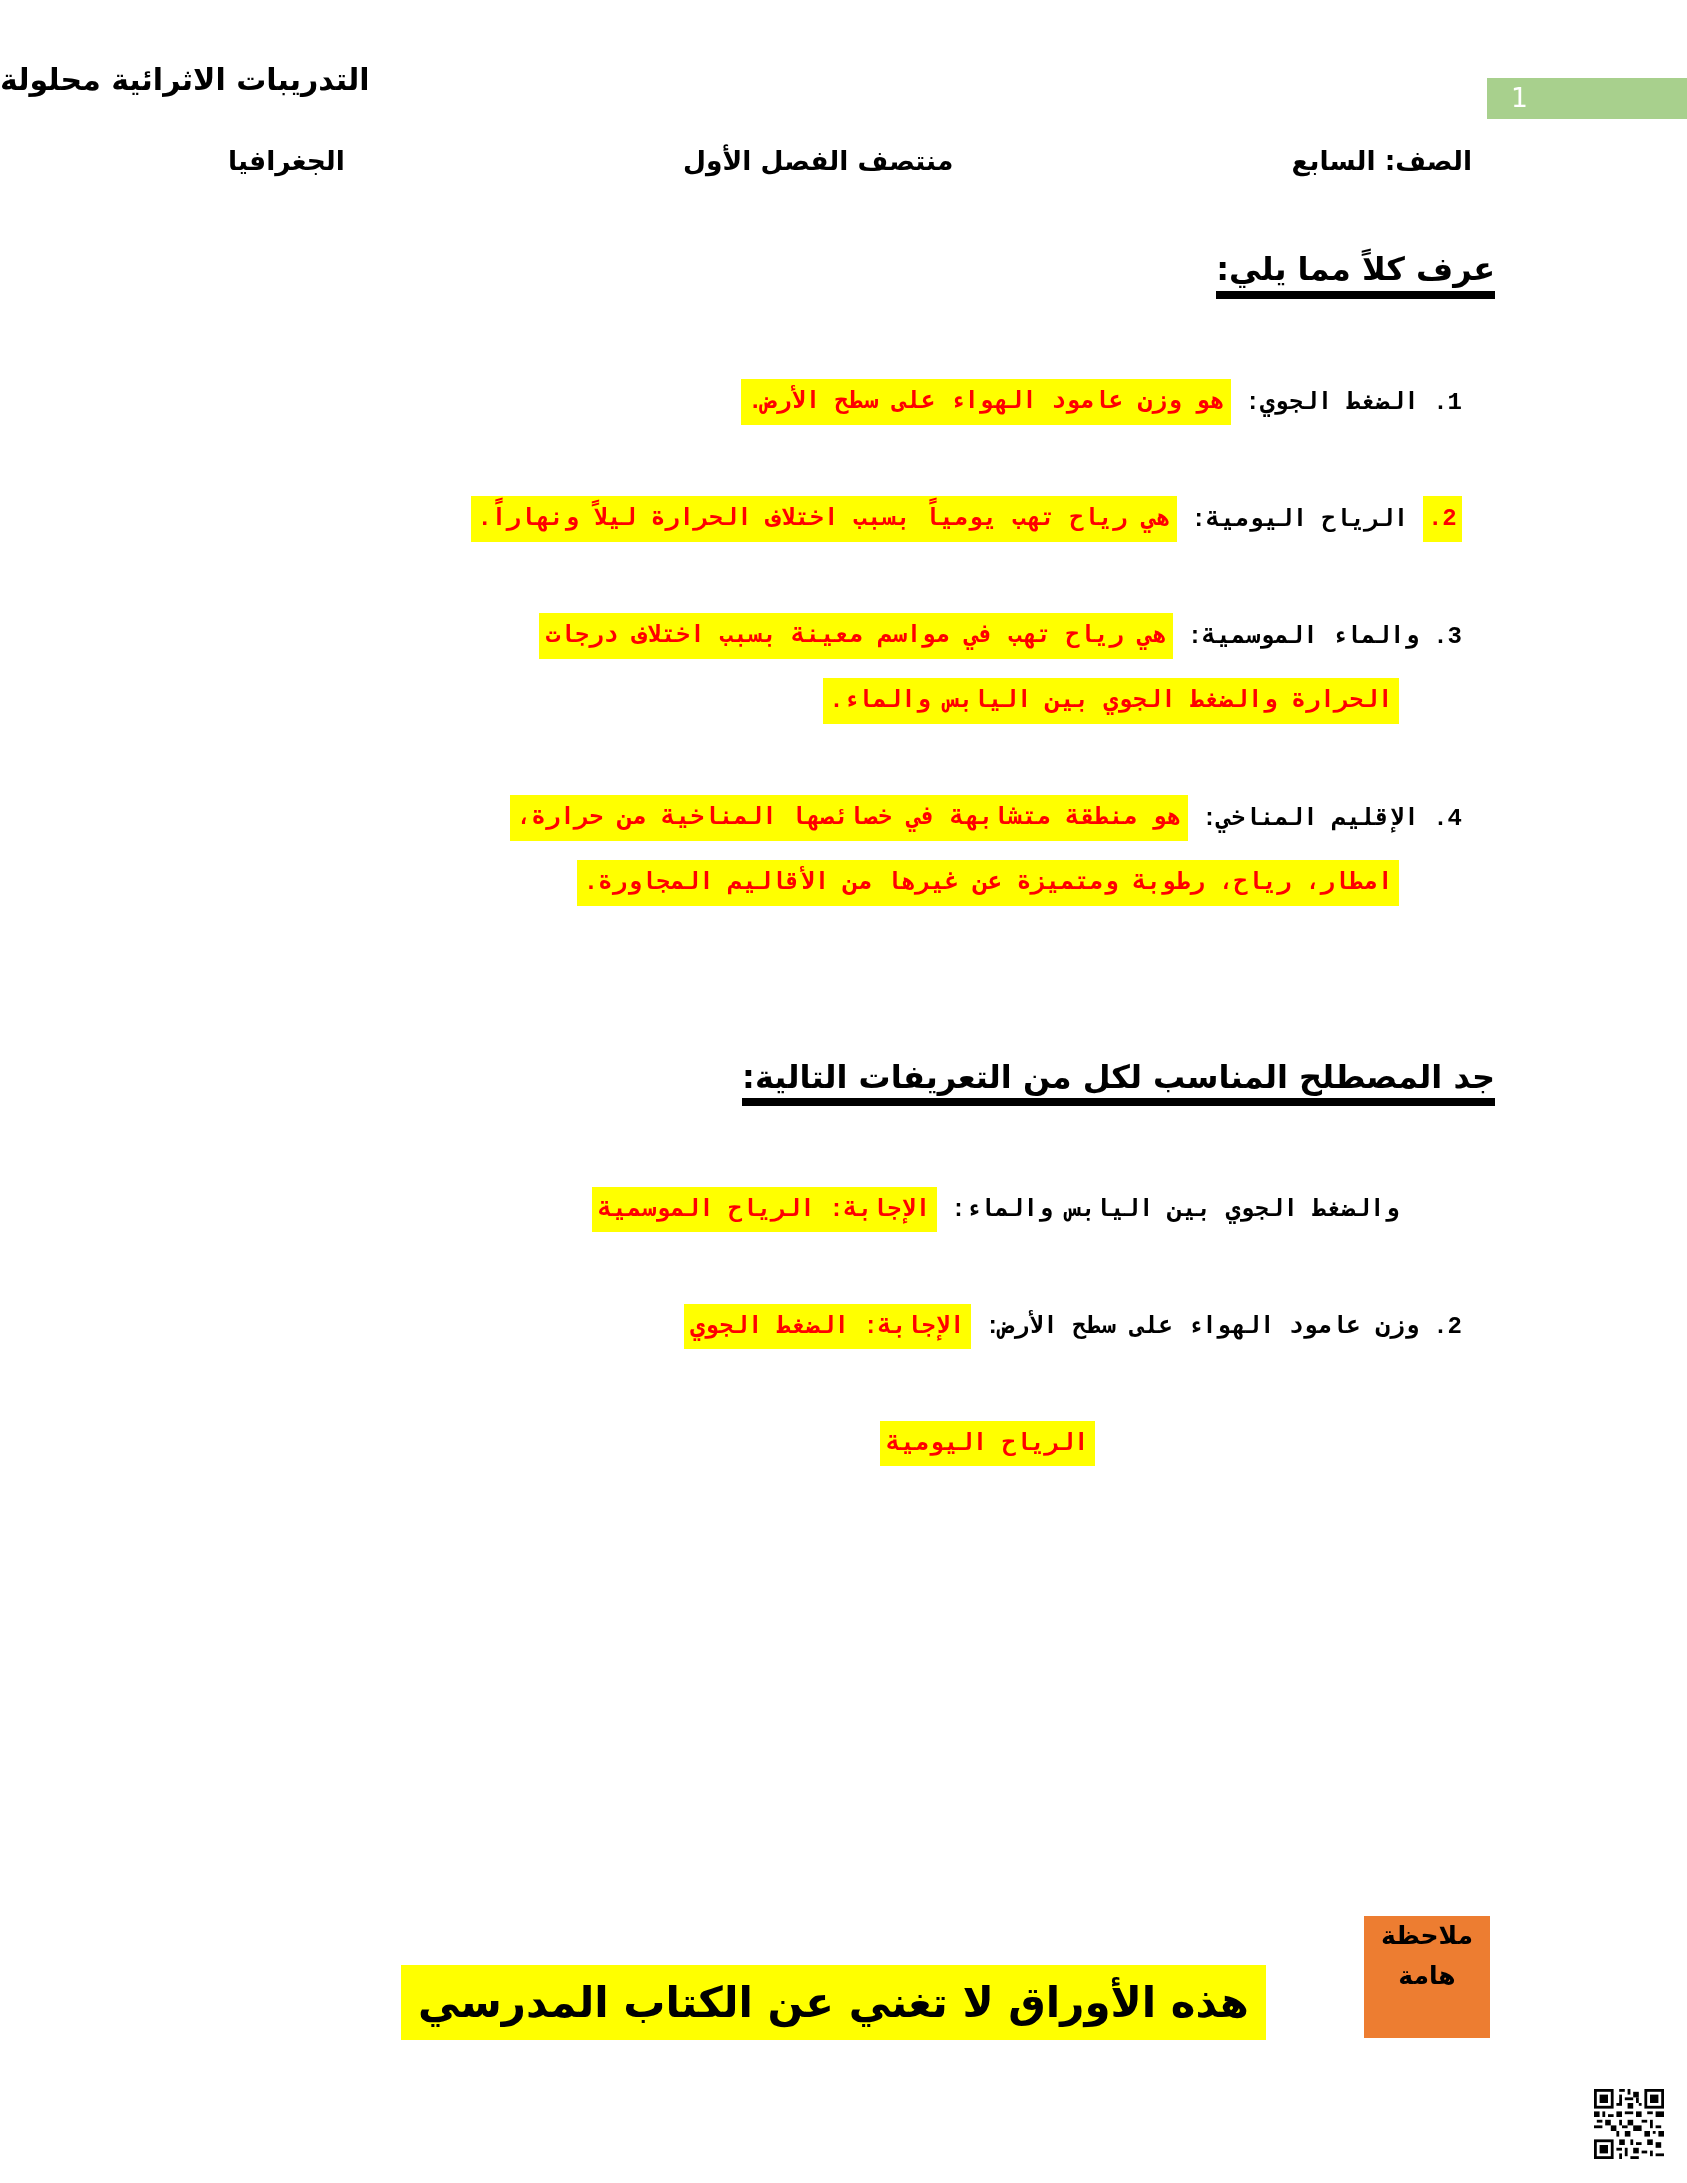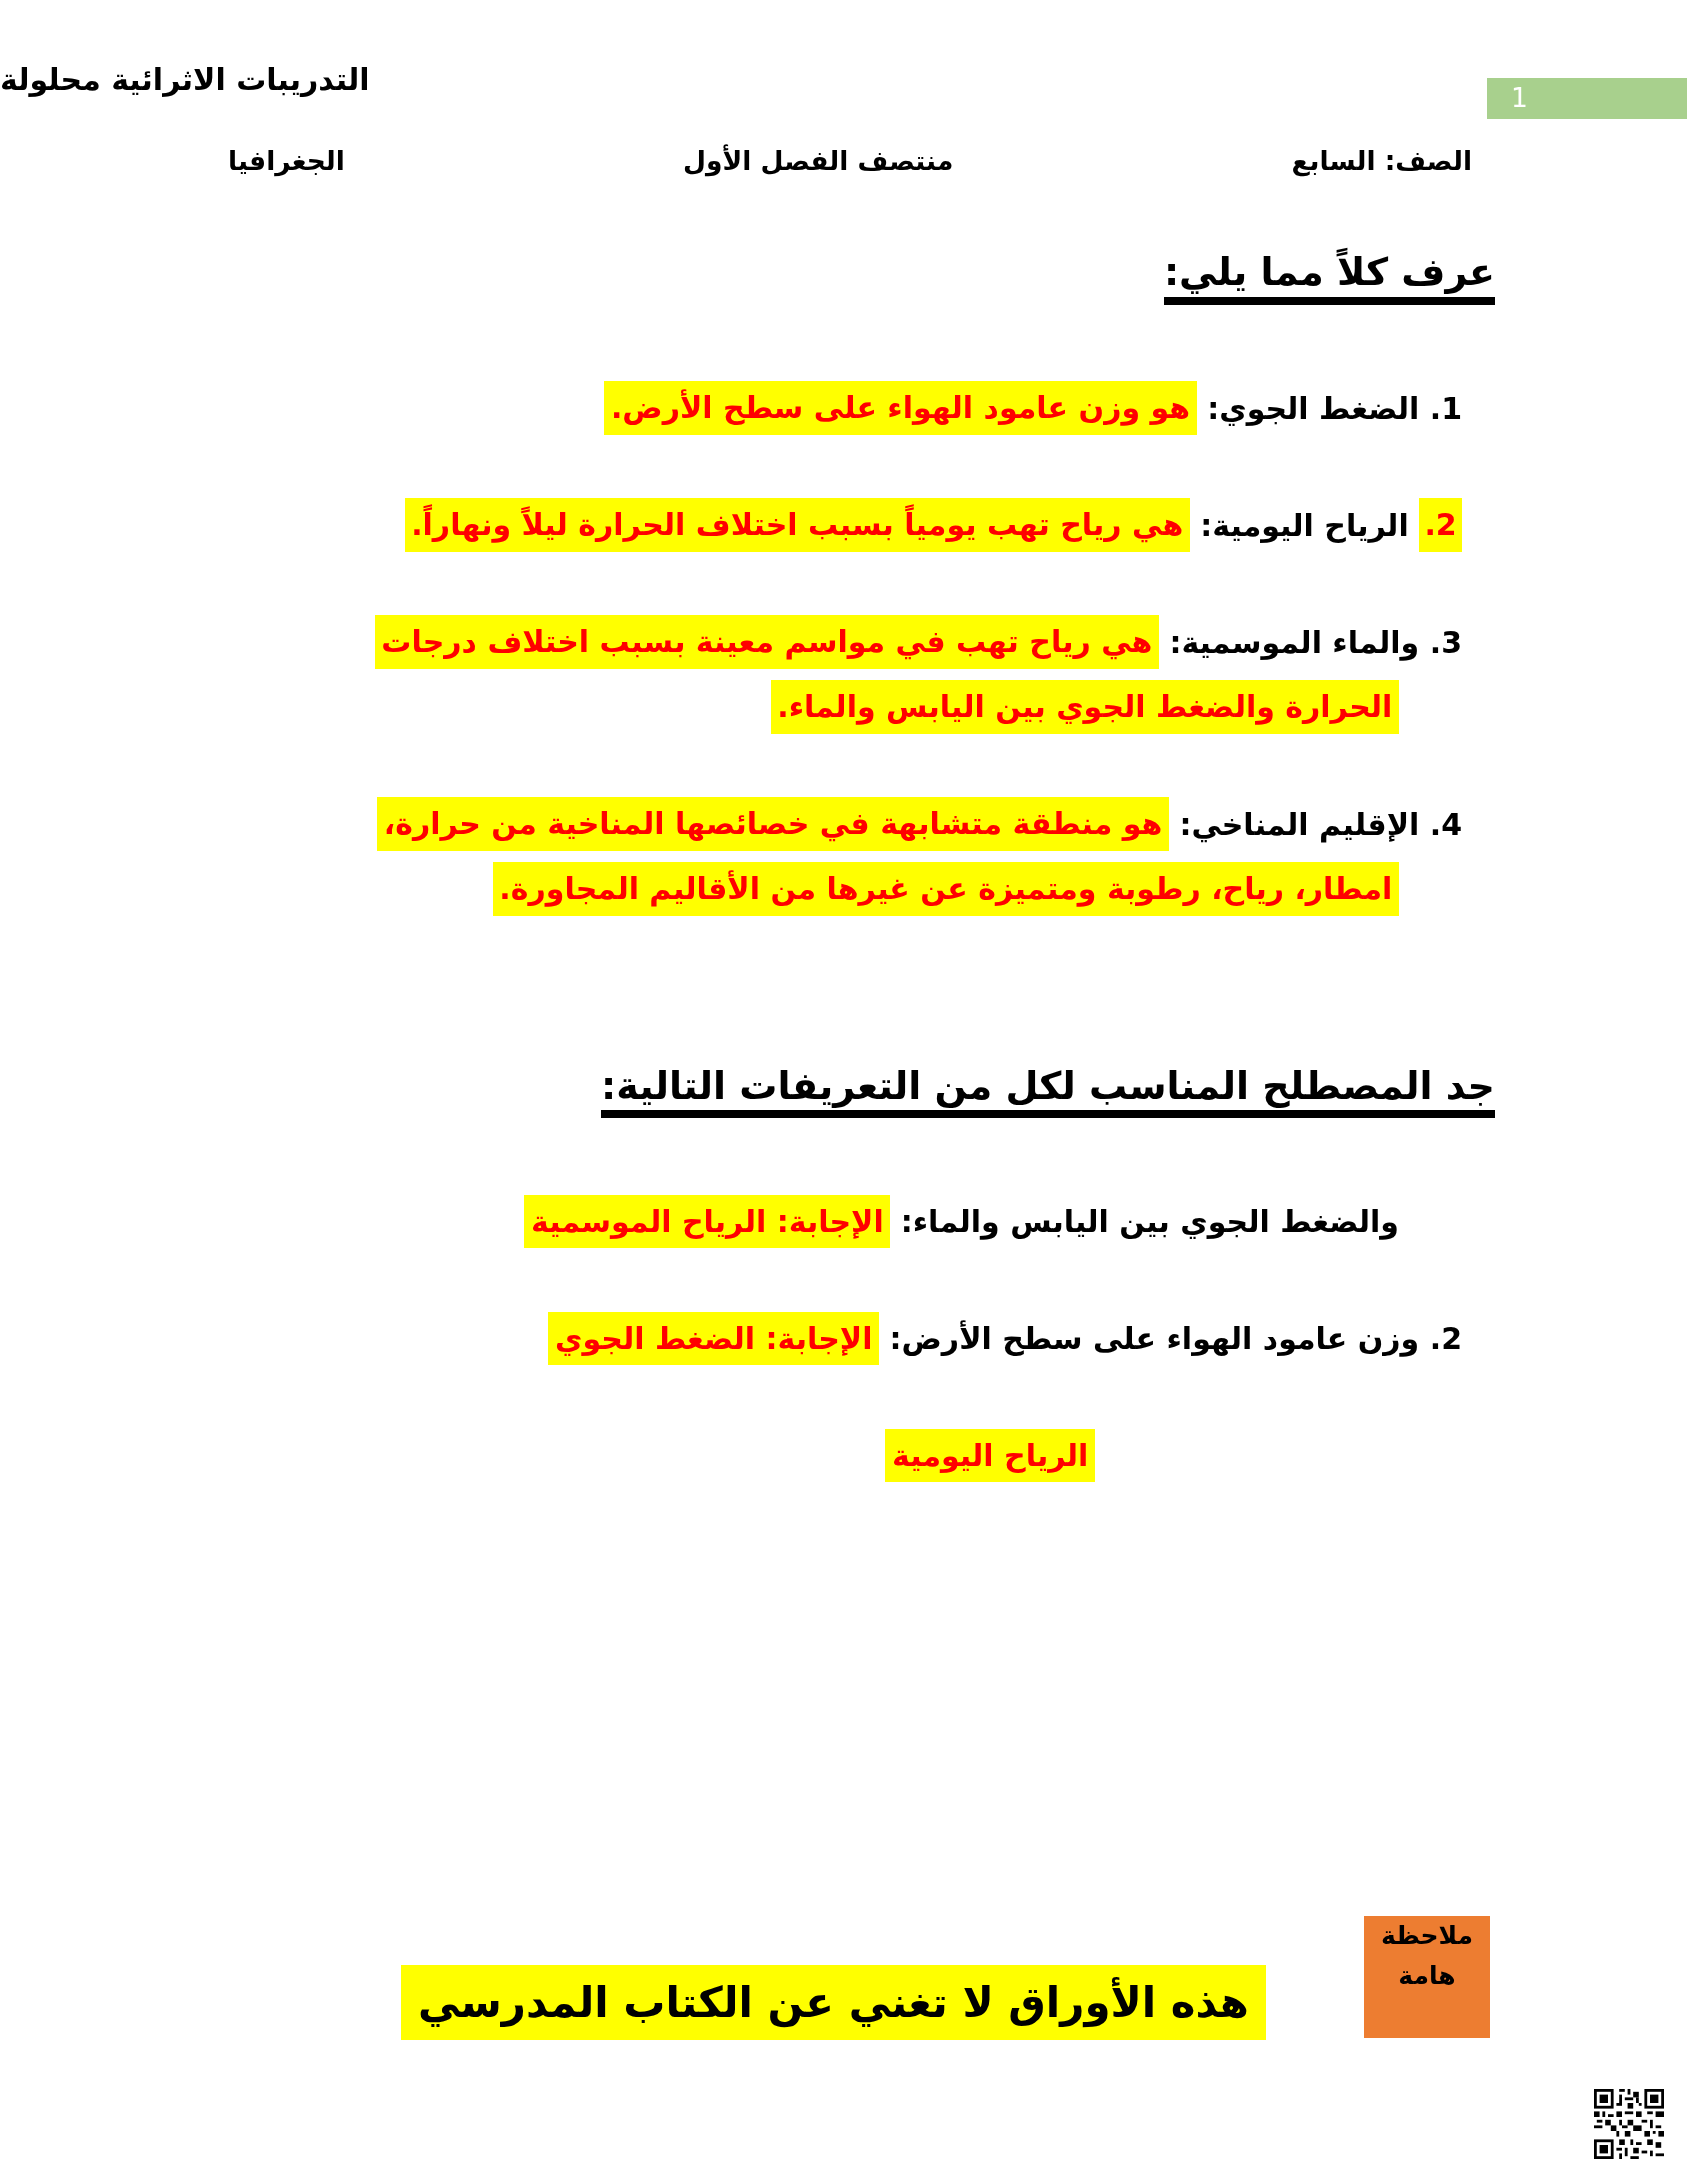--- a/index.html
+++ b/index.html
@@ -40,31 +40,31 @@
     padding:0 215px 0 228px;
     font-size:26.5px;
     font-weight:bold;
   }
   
   .section-heading {
     margin-top:74px;
     padding-left:192px; 
     text-align:right;
     padding-right:192px;
-    font-size:38px;
+    font-size:32px;
     font-weight:bold;
   }
   .section-heading .u {
     display:inline-block;
     border-bottom:8.6px solid #000;
     padding-bottom:2.6px;
   }
   .section-heading.second { margin-top:142px;text-align:right; }
   
-  .qlist { margin-top:71px; font-size:30px; font-weight:bold; }
+  .qlist { margin-top:71px; font-size:24px; font-weight:bold;font-family:Liberation Mono, monospace; }
   .item  { padding-right:225px; margin-bottom:52px; }
   .line  { line-height:65px; text-align:right; white-space:nowrap; }
   .cont  { padding-right:63px; }   
   .ans-line { padding-right:367px; }
   .num   { display:inline; }
   .num-hl{ background:#FFFF00; color:#FF0000; padding:9.3px 5.3px; }
   .hl    { background:#FFFF00; padding:9.3px 6.6px; }
   .red   { color:#FF0000; }
   
   .banner {

